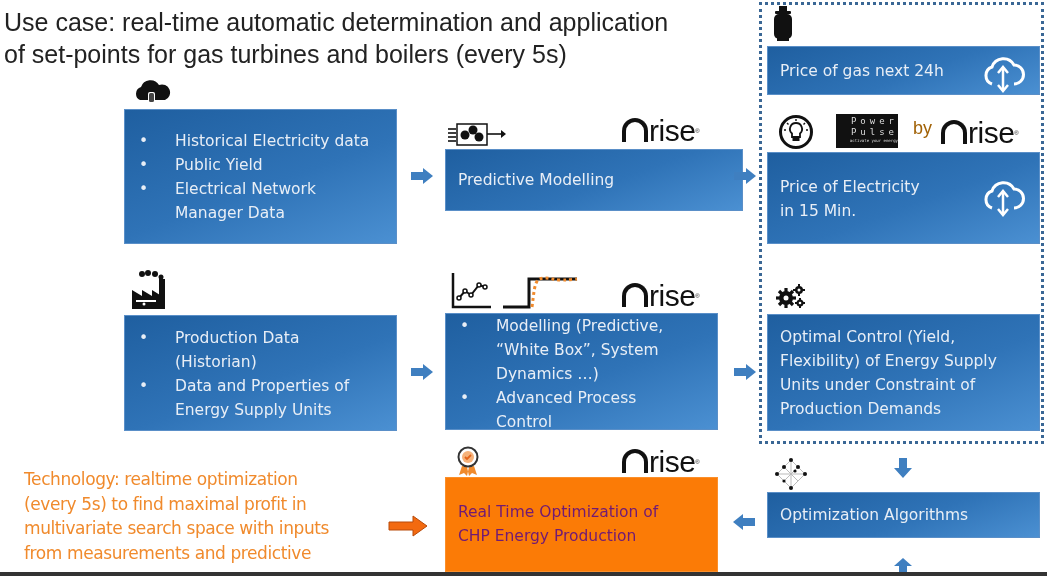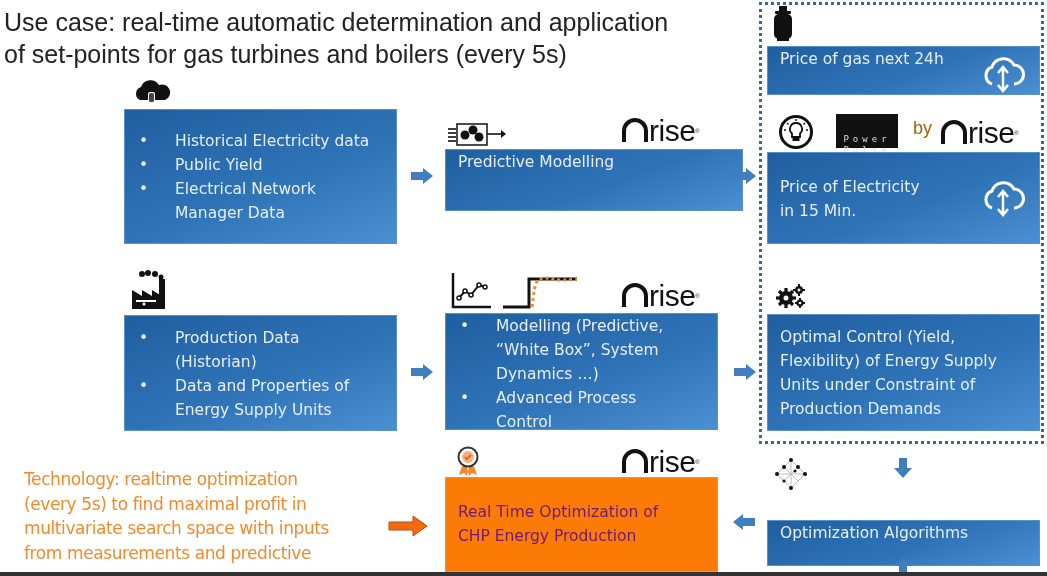--- a/index.html
+++ b/index.html
@@ -3,30 +3,30 @@
 <meta charset="utf-8">
 <style>
   html,body{margin:0;padding:0;background:#fff;}
   body{width:1047px;height:576px;position:relative;overflow:hidden;font-family:"DejaVu Sans",sans-serif;}
   .title{position:absolute;left:4px;top:6px;font-family:"Liberation Sans",sans-serif;font-size:25px;line-height:32px;color:#222;white-space:nowrap;}
   .box{position:absolute;background:linear-gradient(160deg,#1f5fa0 0%,#2f73b7 55%,#4b90d2 100%);color:#e8eef6;box-sizing:border-box;font-size:15.5px;line-height:24px;border:1px solid #5a8fc8;}
   .box.orange{background:#fb7b06;border-color:#fb8f2a;color:#701a75;}
   .box ul{margin:0;padding:0;list-style:none;}
   .box li{position:relative;padding-left:50px;}
   .box li .b{position:absolute;left:14px;top:0;}
-  .single{display:flex;align-items:flex-start;padding-left:12px;}
+  .single{display:flex;align-items:center;padding-left:12px;}
   .arrow{position:absolute;width:22px;height:16px;}
   .dotted{position:absolute;left:759px;top:2px;width:285px;height:442px;border:3px dotted #3a6795;box-sizing:border-box;}
   .orise{position:absolute;font-family:"Liberation Sans",sans-serif;font-size:30px;color:#111;letter-spacing:-0.5px;line-height:30px;}
   .orise .c{display:inline-block;width:26px;height:24px;border:4px solid #111;border-bottom:none;border-radius:16px 16px 0 0;box-sizing:border-box;vertical-align:-1px;margin-right:1px;}
   .orise sup{font-size:6px;vertical-align:top;}
   .tech{position:absolute;left:24px;top:467px;width:380px;font-size:17px;line-height:24.5px;color:#f08a2c;font-family:"DejaVu Sans",sans-serif;letter-spacing:-0.4px;}
   .icon{position:absolute;}
   .bottombar{position:absolute;left:0;top:572px;width:1047px;height:4px;background:#333;}
-  .pp{position:absolute;left:836px;top:114px;width:62px;height:34px;background:#111;color:#ddd;font-family:"DejaVu Sans Mono",monospace;font-size:9px;line-height:11px;text-align:center;box-sizing:border-box;padding-top:20px;letter-spacing:4px;}
+  .pp{position:absolute;left:836px;top:114px;width:62px;height:34px;background:#111;color:#ddd;font-family:"DejaVu Sans Mono",monospace;font-size:9px;line-height:11px;text-align:right;box-sizing:border-box;padding-top:2px;letter-spacing:4px;}
   .pp .tag{font-size:4px;letter-spacing:0;line-height:6px;}
   .by{position:absolute;left:913px;top:118px;font-family:"Liberation Sans",sans-serif;font-size:18px;color:#a16207;}
 </style>
 </head>
 <body>
 
 <div class="title">
   <div>Use case: real-time automatic determination and application</div>
   <div>of set-points for gas turbines and boilers (every 5s)</div>
 </div>
@@ -257,21 +257,21 @@
       <circle cx="23" cy="9" r="2"></circle>
       <circle cx="9" cy="9" r="2"></circle>
       <circle cx="2" cy="16" r="2"></circle>
       <circle cx="30" cy="16" r="2"></circle>
       <circle cx="16" cy="30" r="2"></circle>
       <circle cx="20" cy="13" r="1.6"></circle>
       <circle cx="9" cy="23" r="1.6"></circle>
     </g>
 </svg>
 
-<div class="box single" style="left:767px;top:492px;width:273px;height:46px;margin-top:28px;">
+<div class="box single" style="left:767px;top:492px;width:273px;height:46px;">
   <span>Optimization Algorithms</span>
 </div>
 
 <svg class="icon" style="left:894px;top:558px" width="18" height="16" viewBox="0 0 18 16">
     <path d="M5 16h8V8h5L9 0 0 8h5z" fill="#3f7fc0"></path>
   </svg>
 
 <div class="bottombar"></div>
 
 </body></html>

